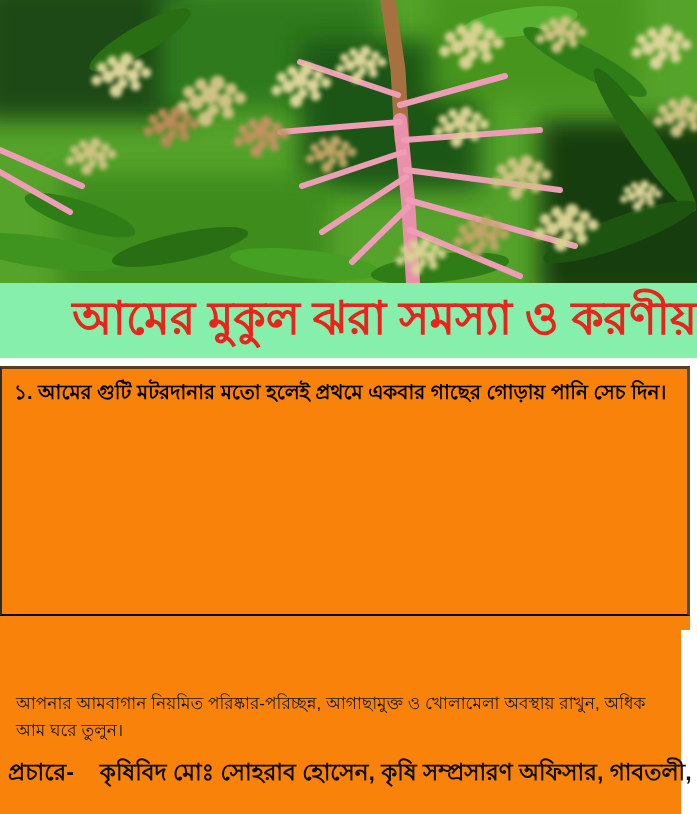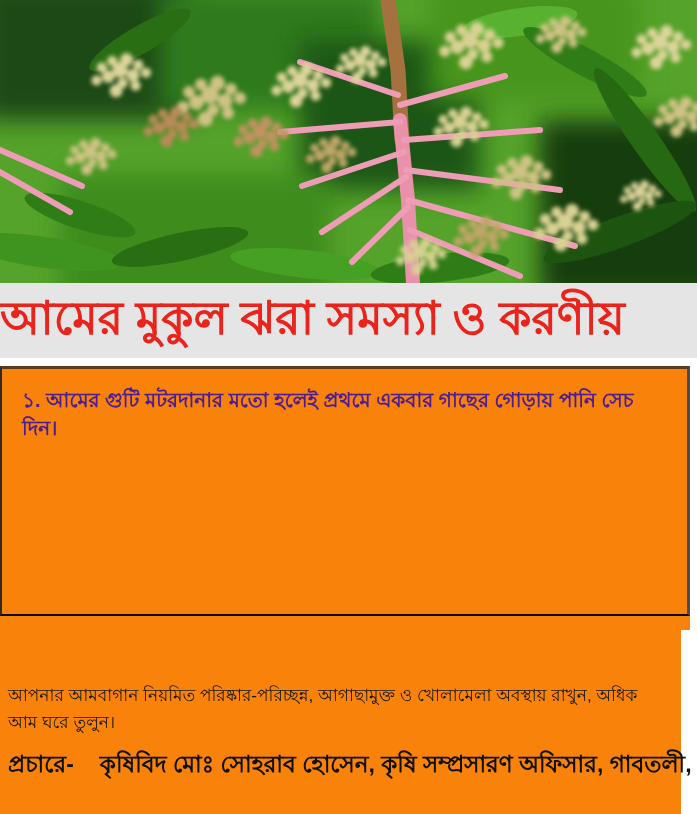--- a/index.html
+++ b/index.html
@@ -16,22 +16,22 @@
   }
   
   .photo {
     width: 697px; height: 283px;
     overflow: hidden;
     line-height: 0;
   }
   
   .title-band {
     width: 697px; height: 75px;
-    background: #e5e5e5;
-    display: flex; align-items: center; justify-content: flex-start;
+    background: #86efac;
+    display: flex; align-items: center; justify-content: flex-end;
     overflow: hidden;
   }
   .title {
     margin: 0;
     font-size: 46px;
     font-weight: bold;
     color: #e8241c;
     white-space: nowrap;
     letter-spacing: 0px;
   }
@@ -45,36 +45,36 @@
     margin-top: 8px;
     width: 690px; height: 250px;
     border-top: 3px solid #5e3a1c;
     border-bottom: 2px solid #0b0b0b;
     border-left: 2px solid #2e2a26;
     border-right: 3px solid #4e4a46;
     padding: 5px 10px 0 8px;
     background: #f8820a;
   }
   .advice-box p {
-    margin: 12px;
+    margin: 4px;
     font-size: 20px;
     line-height: 28px;
     font-weight: 600;
-    color: #4c1d95;
+    color: #000000;
   }
   
   .orange-bottom {
     box-sizing: border-box;
     width: 681px; height: 192px;
     background: #f8820a;
     padding: 52px 14px 0 8px;
     color: #141414;
   }
   .note {
-    margin: 0;
+    margin: 8px;
     font-size: 17px;
     line-height: 27px;
     font-weight: 400;
     color: #161616;
   }
   .credit {
     margin: 10px 0 0 0;
     font-size: 23px;
     font-weight: bold;
     color: #101010;

